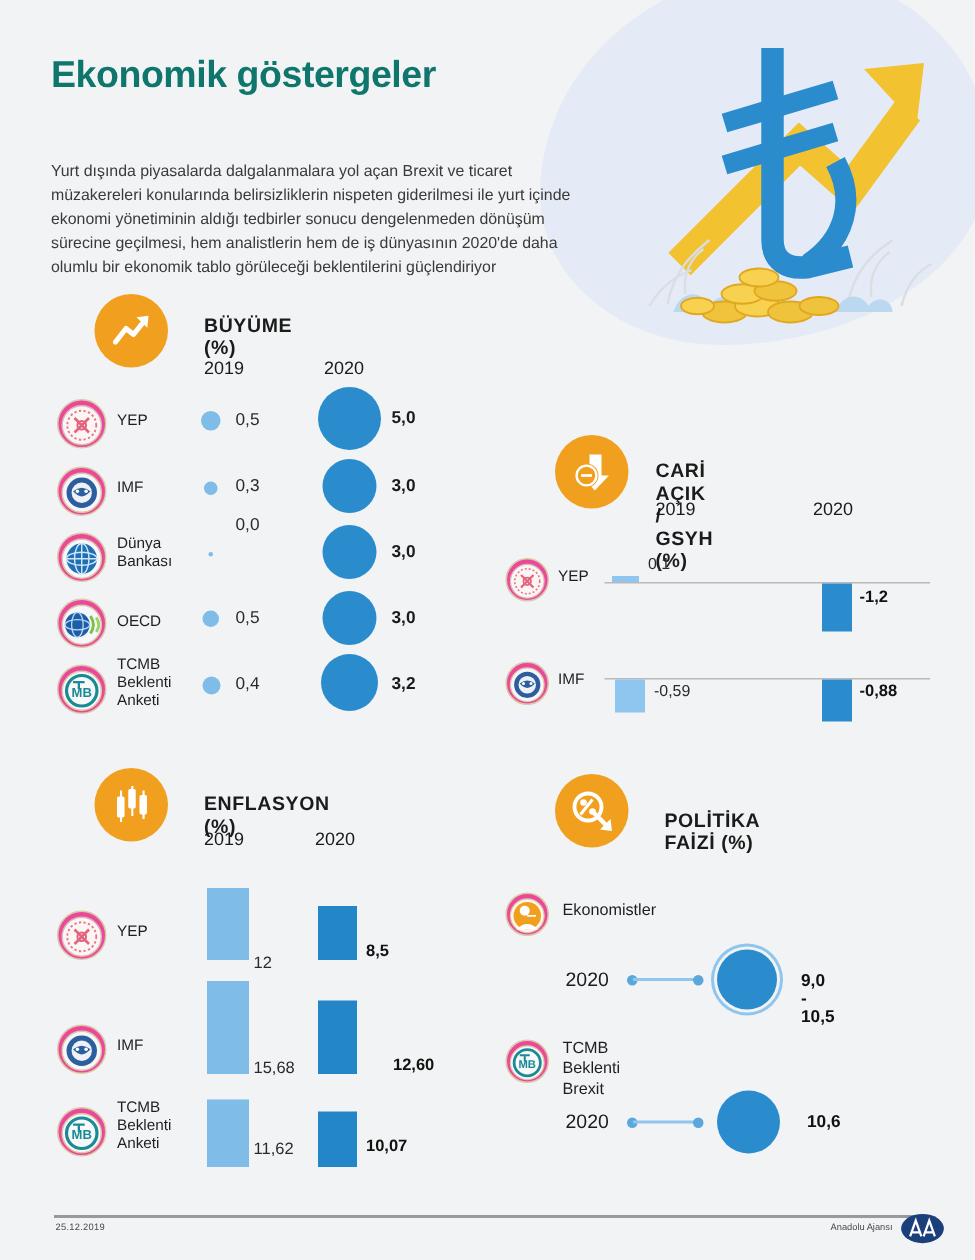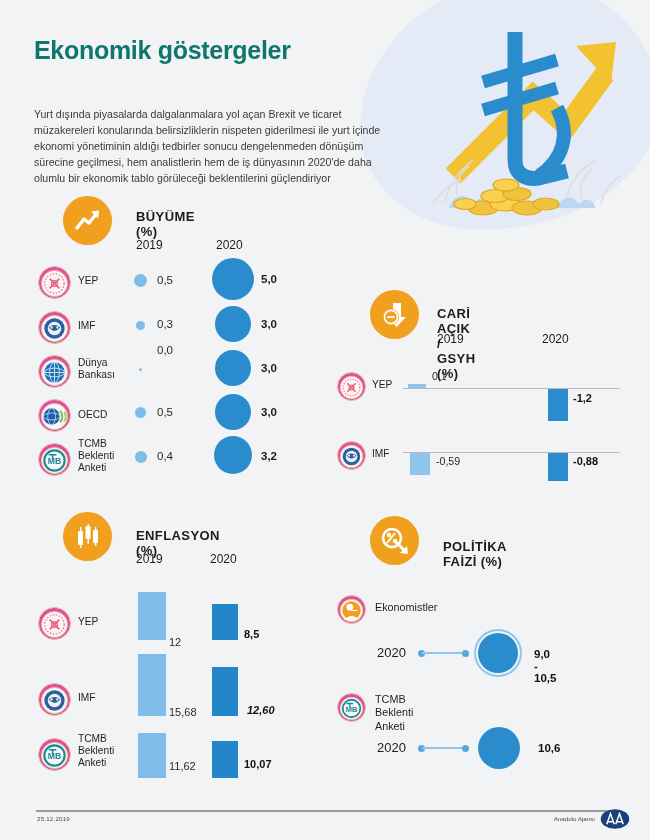--- a/index.html
+++ b/index.html
@@ -303,21 +303,21 @@
           <circle cx="15" cy="15" r="7" fill="#eef2f7"></circle>
           <path d="M9 14 q6 -5 12 0 q-6 7 -12 0" fill="#2d5f9e"></path>
           <circle cx="12" cy="14" r="1.2" fill="#fff"></circle>
           <circle cx="18" cy="14" r="1.2" fill="#fff"></circle>
         </svg>
     </div>
     <div class="org-label" style="left:78px;top:692px;">IMF</div>
     <div class="ibar light" style="left:138px;top:654px;width:28px;height:62px;"></div>
     <div class="ilab" style="left:169px;top:706px;">15,68</div>
     <div class="ibar dark" style="left:212px;top:667px;width:26px;height:49px;"></div>
-    <div class="ilab b" style="left:247px;top:704px;font-style:italic;">12,60</div>
+    <div class="ilab b" style="left:262px;top:704px;">12,60</div>
 
     <div class="badge" style="left:38px;top:738px;">
       <svg width="29" height="29" viewBox="0 0 30 30">
           <circle cx="15" cy="15" r="13.5" fill="#f7f8f8" stroke="#d8c9a8" stroke-width="1"></circle>
           <circle cx="15" cy="15" r="10.5" fill="none" stroke="#1b8a96" stroke-width="2.2"></circle>
           <text x="15" y="19" font-family="Liberation Sans, sans-serif" font-size="9" font-weight="bold" fill="#1b8a96" text-anchor="middle">MB</text>
           <path d="M9 9 H17 M13 9 V14" stroke="#1b8a96" stroke-width="1.6"></path>
         </svg>
     </div>
     <div class="org-label" style="left:78px;top:733px;">
@@ -365,21 +365,21 @@
     <div class="badge sm" style="left:337px;top:693px;">
       <svg width="25" height="25" viewBox="0 0 30 30">
           <circle cx="15" cy="15" r="13.5" fill="#f7f8f8" stroke="#d8c9a8" stroke-width="1"></circle>
           <circle cx="15" cy="15" r="10.5" fill="none" stroke="#1b8a96" stroke-width="2.2"></circle>
           <text x="15" y="19" font-family="Liberation Sans, sans-serif" font-size="9" font-weight="bold" fill="#1b8a96" text-anchor="middle">MB</text>
           <path d="M9 9 H17 M13 9 V14" stroke="#1b8a96" stroke-width="1.6"></path>
         </svg>
     </div>
     <div class="org-label" style="left:375px;top:693px;font-size:10.8px;line-height:1.25;">
       <span>TCMB</span><br>
-      <span>Beklenti Anketi</span>
+      <span>Beklenti Brexit</span>
     </div>
     <div class="pf-year" style="left:377px;top:740px;">2020</div>
     <div class="pf-node" style="left:418px;top:745px;"></div>
     <div class="pf-line" style="left:422px;top:747px;width:44px;"></div>
     <div class="pf-node" style="left:462px;top:745px;"></div>
     <div class="pf-circle" style="left:478px;top:727px;width:42px;height:42px;"></div>
     <div class="pf-val" style="left:538px;top:742px;">10,6</div>
   </div>
 
   <div class="foot-rule"></div>

